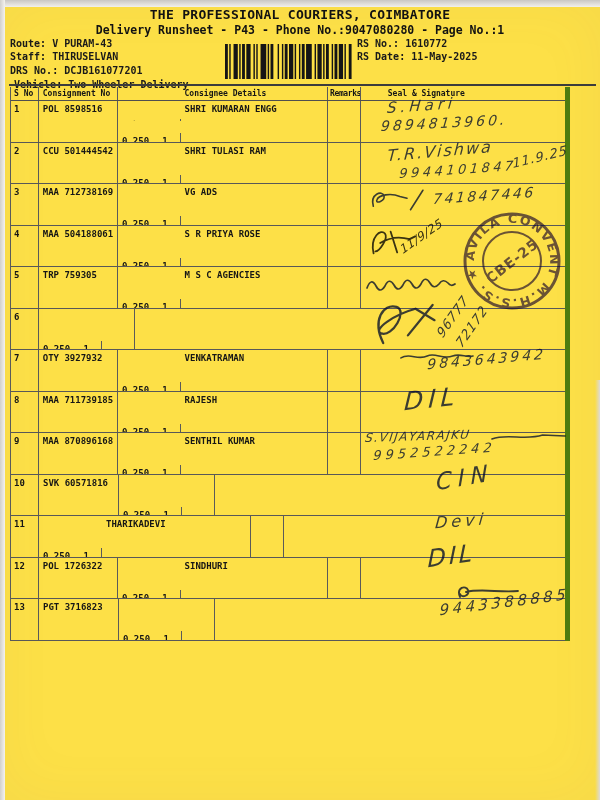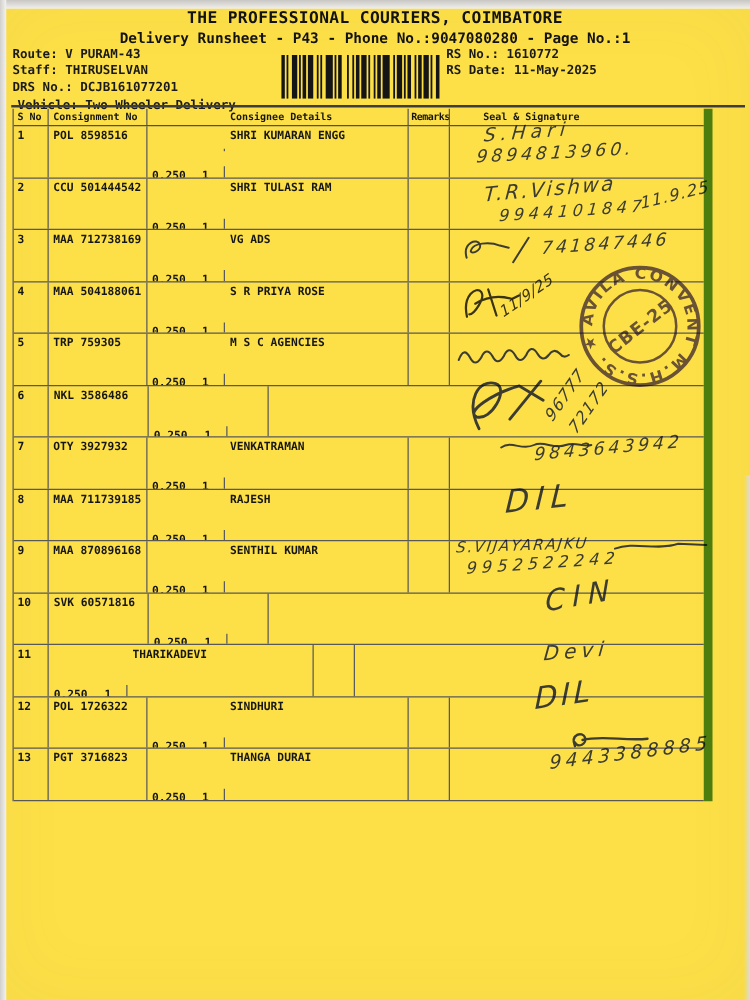--- a/index.html
+++ b/index.html
@@ -26,21 +26,21 @@
     font-size:11.5px;font-weight:bold;color:#121212;}
 
   .il{position:absolute;font-size:10px;font-weight:bold;color:#1a1a1a;white-space:pre;}
   .ir{position:absolute;left:357px;font-size:10px;font-weight:bold;color:#1a1a1a;}
 
   .barcode{position:absolute;left:225px;top:44px;}
 
   .toprule{position:absolute;left:9px;top:84px;width:587px;height:2px;background:#3c3c3c;}
 
   .rtable{position:absolute;left:10px;top:87px;width:560px;
-    border-left:1px solid #5a5a5a;border-right:7px solid #4d7c0f;
+    border-left:1px solid #5a5a5a;border-right:5px solid #4d7c0f;
     box-sizing:border-box;color:#161616;}
   .thead{display:flex;height:13px;border-bottom:1px solid #4f4f4f;
     font-size:8px;font-weight:bold;}
   .trow{display:flex;height:41.5px;border-bottom:1px solid #585858;
     font-size:9px;font-weight:bold;box-sizing:border-box;}
   .c{box-sizing:border-box;border-right:1px solid #5a5a5a;overflow:hidden;
     padding-top:2px;white-space:pre;}
   .c:last-child{border-right:none;}
   .c0{width:28px;padding-left:3px;}
   .c1{width:80px;padding-left:4px;}
@@ -165,21 +165,20 @@
         <div class="trow">
           <div class="c c0">5</div>
           <div class="c c1">TRP 759305</div>
           <div class="c c2"><span>0.250</span><span>1</span></div>
           <div class="c c3">M S C AGENCIES</div>
           <div class="c c4"></div>
           <div class="c c5"></div>
         </div>
         <div class="trow">
           <div class="c c0">6</div>
-          <div class="c c1">NKL 3586486</div>
           <div class="c c2"><span>0.250</span><span>1</span></div>
           <div class="c c4"></div>
           <div class="c c5"></div>
         </div>
         <div class="trow">
           <div class="c c0">7</div>
           <div class="c c1">OTY 3927932</div>
           <div class="c c2"><span>0.250</span><span>1</span></div>
           <div class="c c3">VENKATRAMAN</div>
           <div class="c c4"></div>
@@ -220,21 +219,20 @@
           <div class="c c1">POL 1726322</div>
           <div class="c c2"><span>0.250</span><span>1</span></div>
           <div class="c c3">SINDHURI</div>
           <div class="c c4"></div>
           <div class="c c5"></div>
         </div>
         <div class="trow">
           <div class="c c0">13</div>
           <div class="c c1">PGT 3716823</div>
           <div class="c c2"><span>0.250</span><span>1</span></div>
-          <div class="c c3">THANGA DURAI</div>
           <div class="c c4"></div>
           <div class="c c5"></div>
         </div>
       </div>
   </div>
 
   <div id="sig-layer">
       <div class="sigtext" style="left: 388px; top: 99px; font-size: 15px; letter-spacing: 4px; color: rgb(44, 54, 166); transform: rotate(-4deg) skewX(-9deg);">S.Hari</div>
       <div class="sigtext" style="left: 382px; top: 118px; font-size: 14px; letter-spacing: 3px; color: rgb(44, 54, 166); transform: rotate(-3deg) skewX(-9deg);">9894813960.</div>
       <div class="sigtext" style="left: 388px; top: 146px; font-size: 16px; letter-spacing: 2px; color: rgb(44, 54, 166); transform: rotate(-5deg) skewX(-9deg);">T.R.Vishwa</div>

